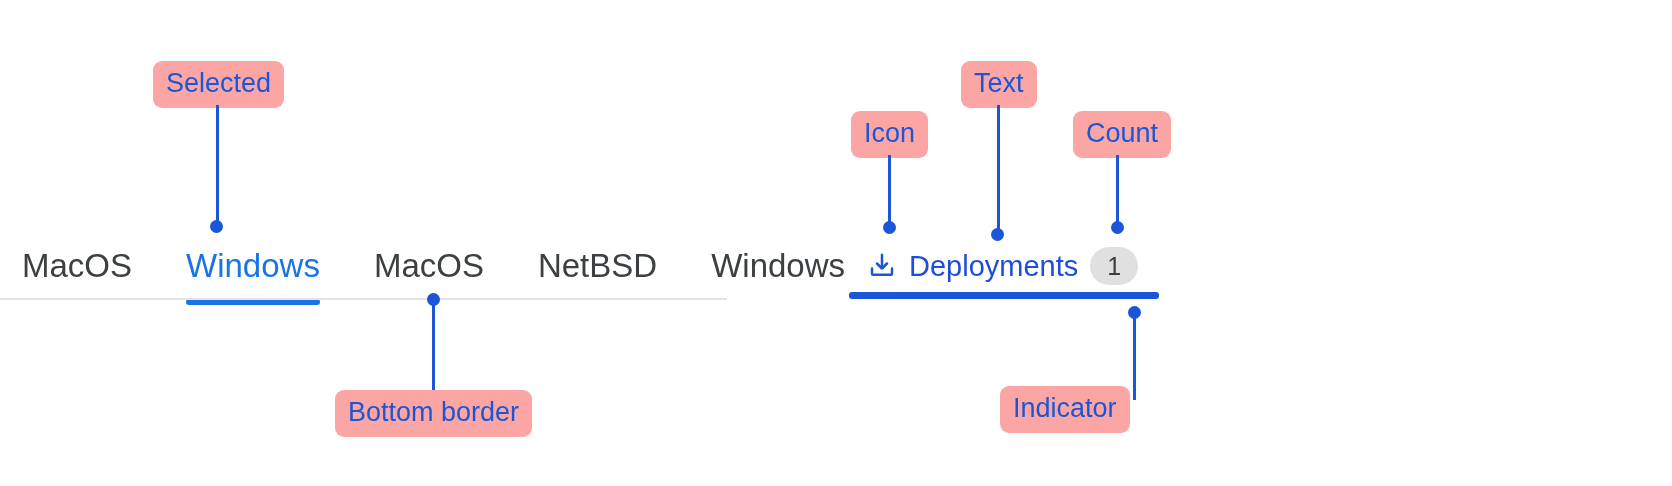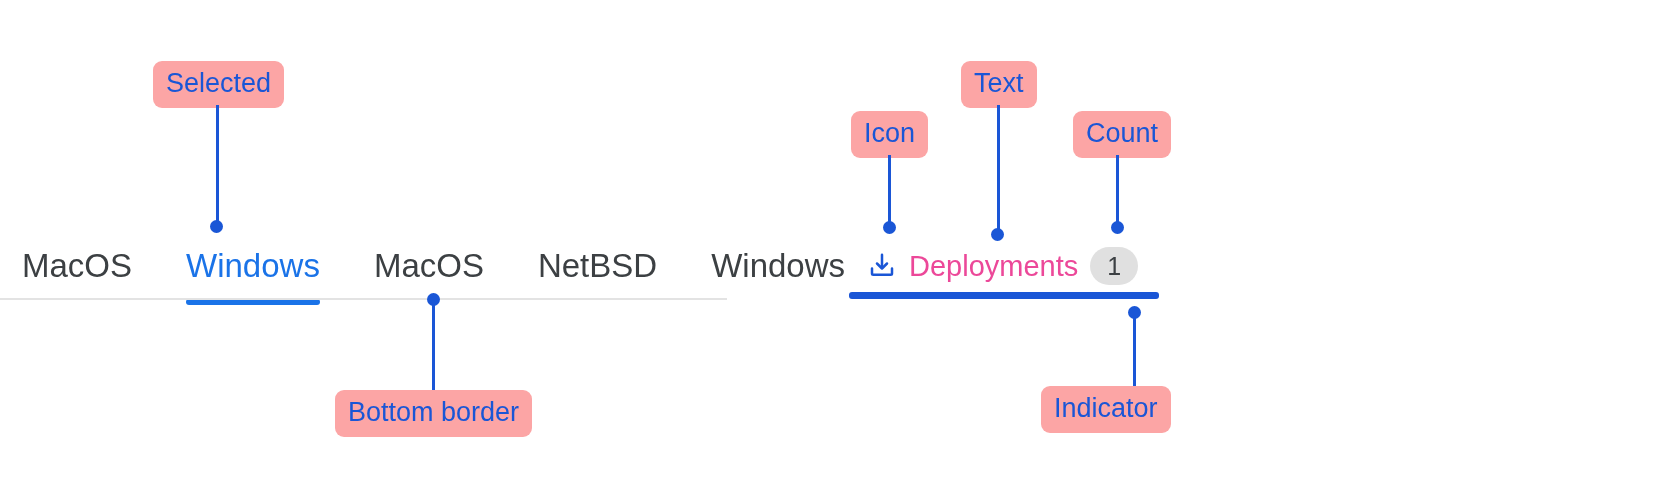--- a/index.html
+++ b/index.html
@@ -116,21 +116,21 @@
   }
   .deploy-icon {
     width: 30px;
     height: 30px;
     display: block;
     flex: none;
   }
   .deploy-label {
     font-size: 29px;
     line-height: 1;
-    color: #ec4899;
+    color: #1d4ed8;
     white-space: nowrap;
   }
   .count-badge {
     min-width: 48px;
     height: 38px;
     border-radius: 19px;
     background: #e0e0e0;
     color: #3c4043;
     font-size: 25px;
     display: flex;
@@ -212,15 +212,15 @@
         <path d="M4 14v4a1 1 0 0 0 1 1h14a1 1 0 0 0 1-1v-4"></path>
       </svg>
       <span class="deploy-label">Deployments</span>
       <span class="count-badge">1</span>
     </div>
     <div class="deploy-underline"></div>
   </div>
 
   <div class="dot" style="left:1128px; top:306px;"></div>
   <div class="leader" style="left:1133px; top:312px; height:88px;"></div>
-  <div class="chip" style="left:1000px; top:386px;margin-left:41px;">Indicator</div>
+  <div class="chip" style="left:1000px; top:386px;">Indicator</div>
 
 </div>
 
 </body></html>

